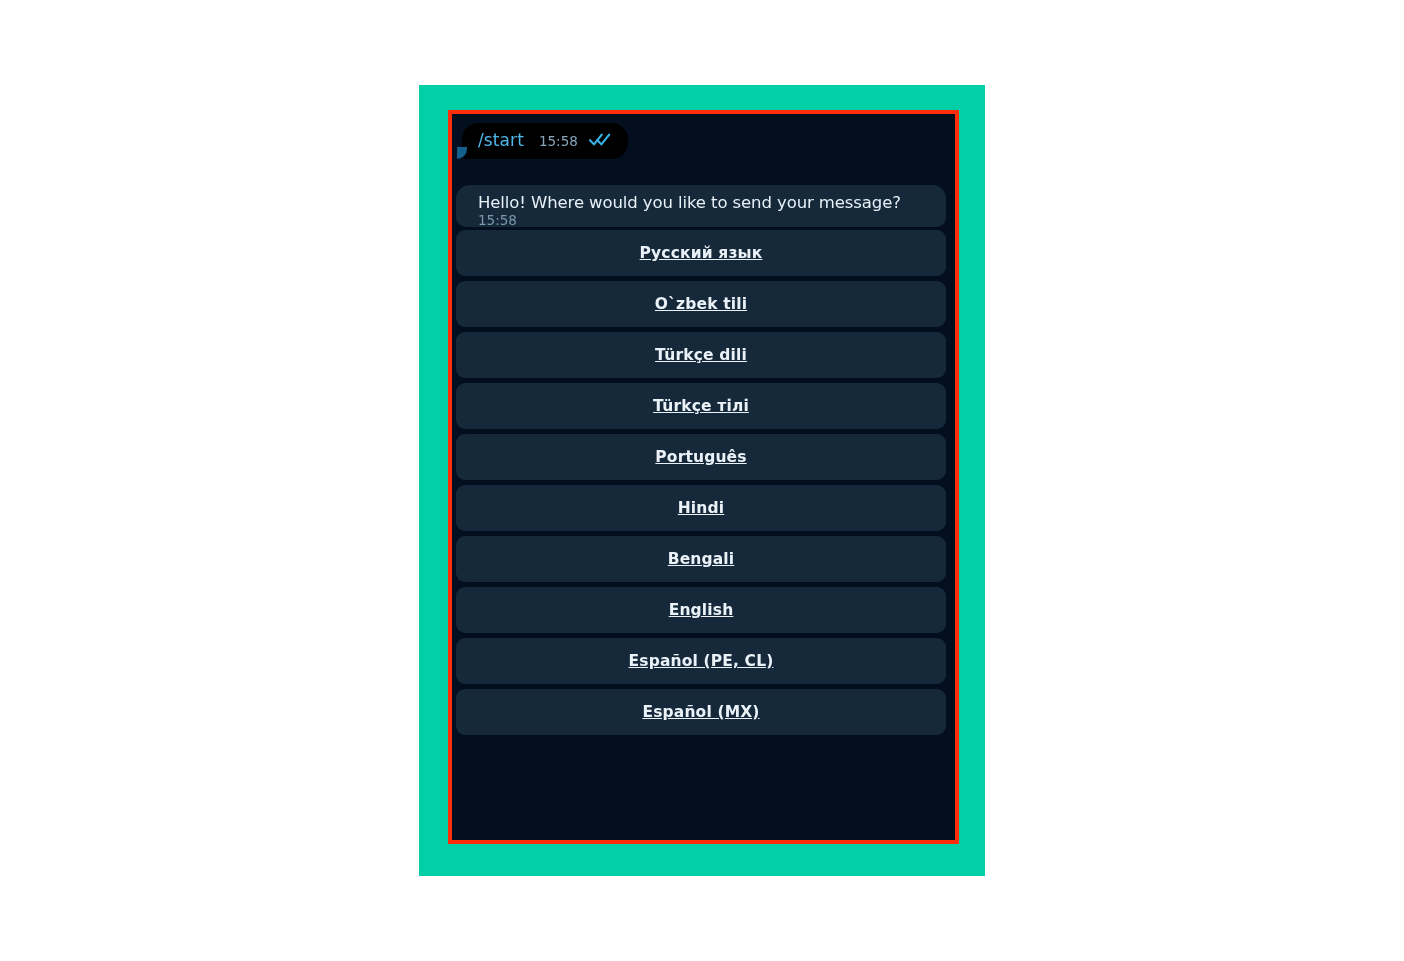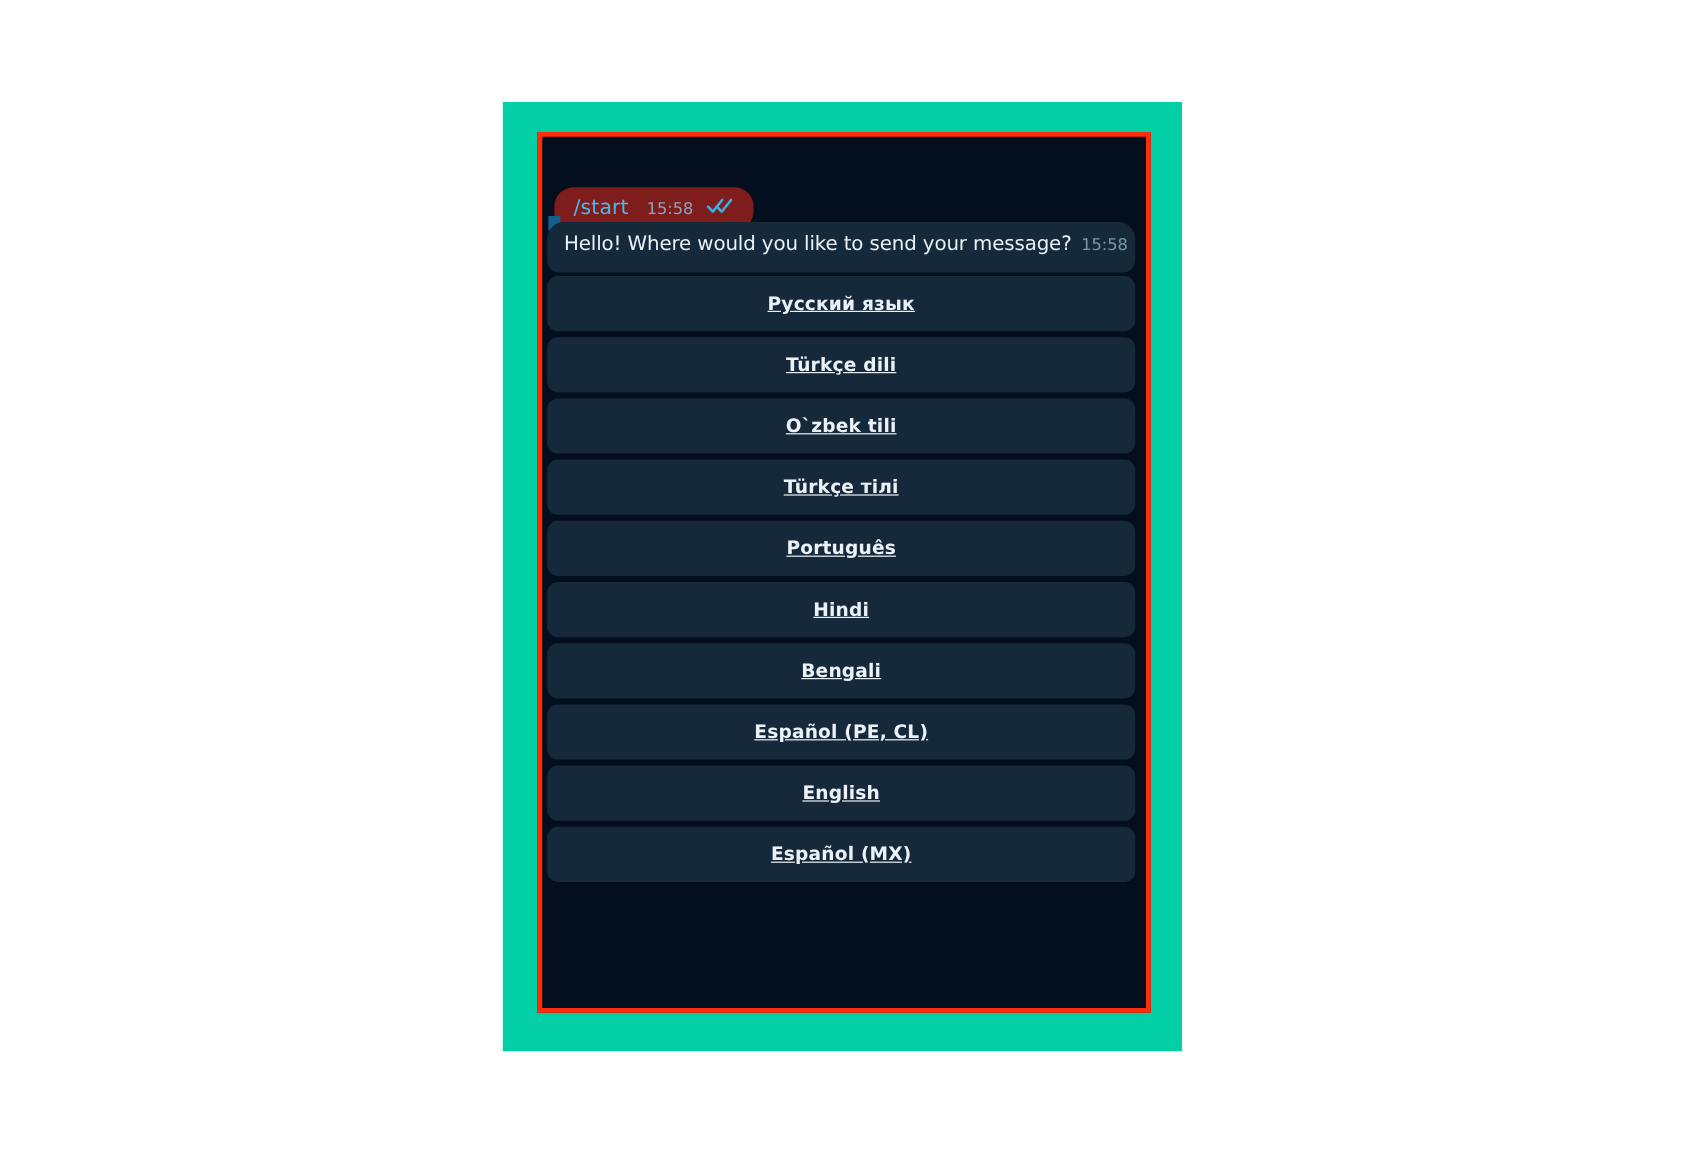--- a/index.html
+++ b/index.html
@@ -50,25 +50,24 @@
 
   
   .out-row {
     position: absolute;
     left: 10px;
     top: 9px;
   }
   .out-bubble {
     display: inline-flex;
     align-items: baseline;
-    background: #7f1d1d;
+    background: #000000;
     border-radius: 16px 16px 16px 4px;
     padding: 7px 17px 9px 16px;
     position: relative;
-    margin-top: 33px;
   }
   .out-bubble::after {
     content: "";
     position: absolute;
     left: -5px;
     bottom: 0;
     width: 10px;
     height: 12px;
     background: #14608c;
     border-bottom-right-radius: 10px;
@@ -102,20 +101,21 @@
     top: 71px;
     width: 490px;
     box-sizing: border-box;
     background: #16293b;
     border-radius: 14px 14px 10px 10px;
     padding: 8px 14px 9px 14px;
     display: flex;
     align-items: baseline;
     justify-content: space-between;
     height: 42px;
+    flex-direction: column;
   }
   #bot-text {
     color: #e8f1f7;
     font-size: 16.5px;
     font-weight: 400;
     letter-spacing: -0.1px;
     white-space: nowrap;
   }
   #bot-time {
     color: #7b97ac;
@@ -169,25 +169,25 @@
       </div>
     </div>
 
     <div id="bot-bubble">
       <span id="bot-text">Hello! Where would you like to send your message?</span>
       <span id="bot-time">15:58</span>
     </div>
 
     <div id="keyboard">
         <div class="kb-btn">Русский язык</div>
+        <div class="kb-btn">O`zbek tili</div>
         <div class="kb-btn">Türkçe dili</div>
-        <div class="kb-btn">O`zbek tili</div>
         <div class="kb-btn">Türkçe тілі</div>
         <div class="kb-btn">Português</div>
         <div class="kb-btn">Hindi</div>
         <div class="kb-btn">Bengali</div>
+        <div class="kb-btn">English</div>
         <div class="kb-btn">Español (PE, CL)</div>
-        <div class="kb-btn">English</div>
         <div class="kb-btn">Español (MX)</div>
       </div>
 
   </div>
 </div>
 
 </body></html>

